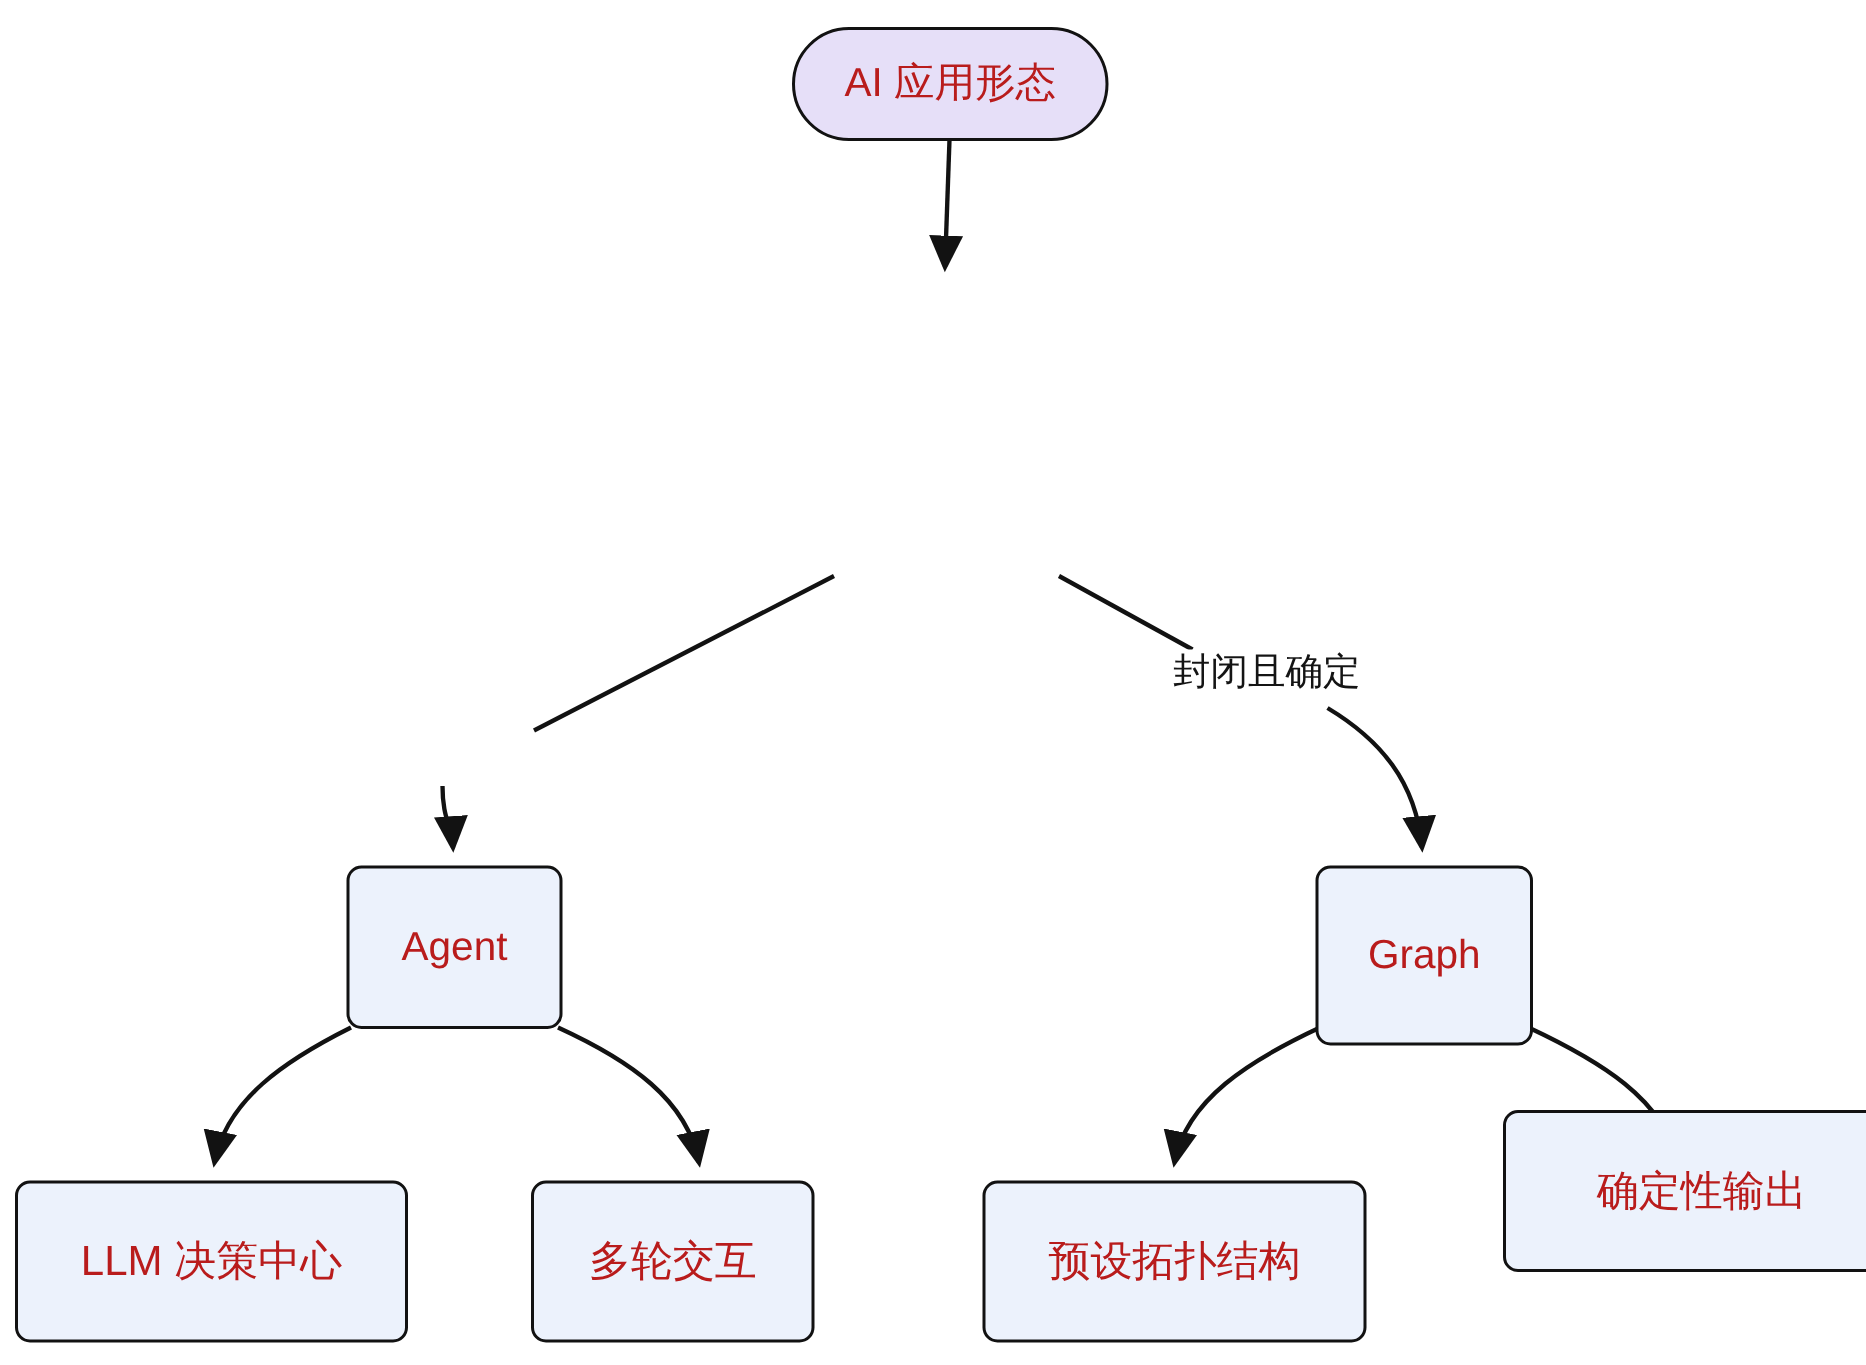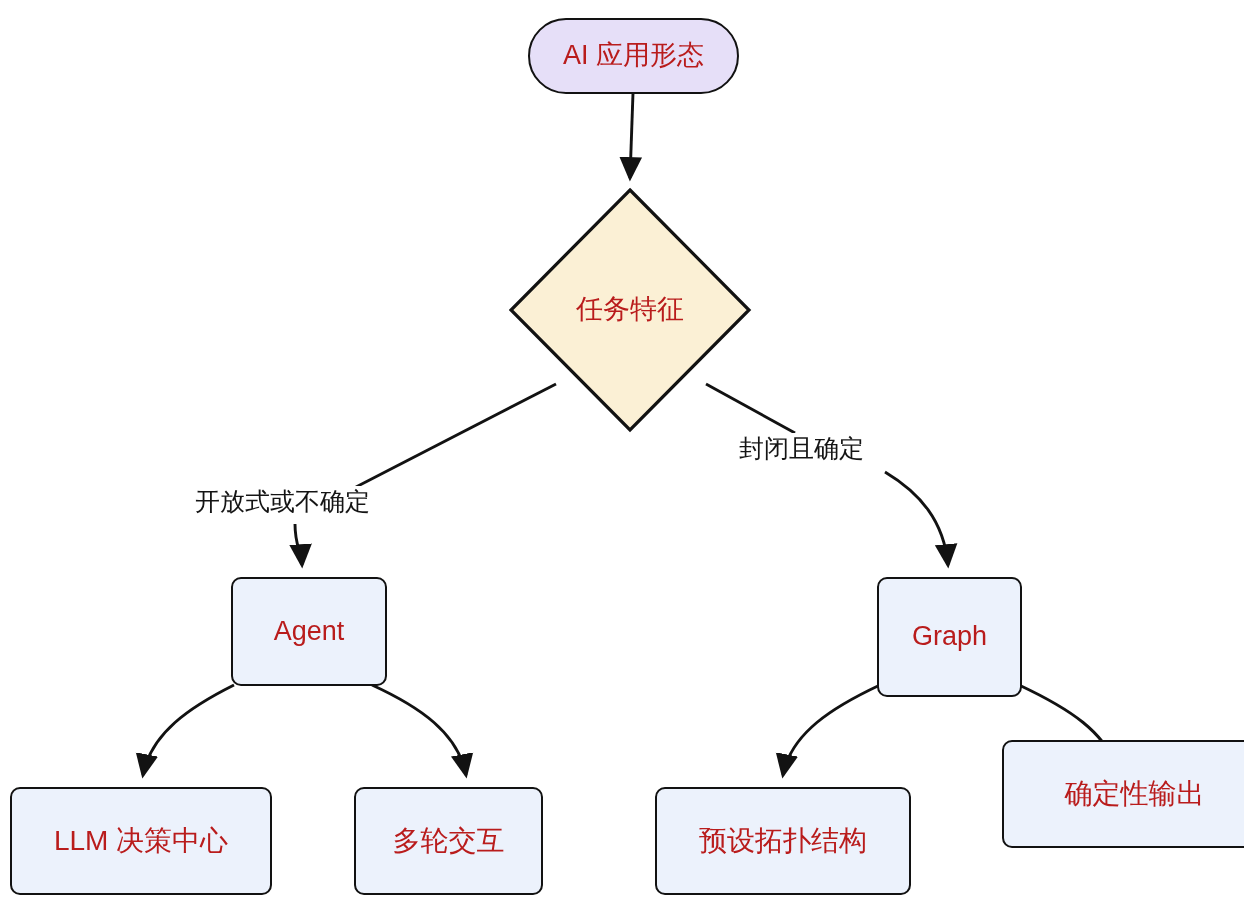--- a/index.html
+++ b/index.html
@@ -116,28 +116,22 @@
 
     <path d="M 880 685 C 833 707, 791 733, 783 775" fill="none" stroke="#121212" stroke-width="2.9" marker-end="url(#arrowhead)"></path>
 
     <path d="M 1019 685 C 1066 707, 1110 733, 1118 775" fill="none" stroke="#121212" stroke-width="2.9" marker-end="url(#arrowhead)"></path>
   </svg>
 
   <div class="node node-stadium" style="left:528px; top:18px; width:211px; height:76px;">
     <span class="node-label">AI 应用形态</span>
   </div>
 
-  <div class="node node-diamond" style="left:508px; top:187px; width:244px; height:246px;">
-    <svg class="diamond-shape" viewBox="0 0 244 246" preserveAspectRatio="none" xmlns="http://www.w3.org/2000/svg">
-      <polygon points="122,3 241,123 122,243 3,123" fill="#FBF0D5" stroke="#121212" stroke-width="3.2" stroke-linejoin="miter"></polygon>
-    </svg>
-    <span class="node-label">任务特征</span>
-  </div>
 
-  <div class="node node-rect" style="left:231px; top:577px; width:156px; height:109px;">
+  <div class="node node-rect" style="left:231px; top:577px; width:144px; height:109px;">
     <span class="node-label">Agent</span>
   </div>
 
   <div class="node node-rect" style="left:877px; top:577px; width:145px; height:120px;">
     <span class="node-label">Graph</span>
   </div>
 
   <div class="node node-rect leaf" style="left:10px; top:787px; width:262px; height:108px;">
     <span class="node-label">LLM 决策中心</span>
   </div>
@@ -147,17 +141,16 @@
   </div>
 
   <div class="node node-rect leaf" style="left:655px; top:787px; width:256px; height:108px;">
     <span class="node-label">预设拓扑结构</span>
   </div>
 
   <div class="node node-rect leaf" style="left:1002px; top:740px; width:265px; height:108px;">
     <span class="node-label">确定性输出</span>
   </div>
 
-  <div class="edge-label" style="left:192px; top:486px;">开放式或不确定</div>
 
-  <div class="edge-label" style="left:736px; top:433px;">封闭且确定</div>
+  <div class="edge-label" style="left:779px; top:433px;">封闭且确定</div>
 
 </div>
 
 </body></html>

